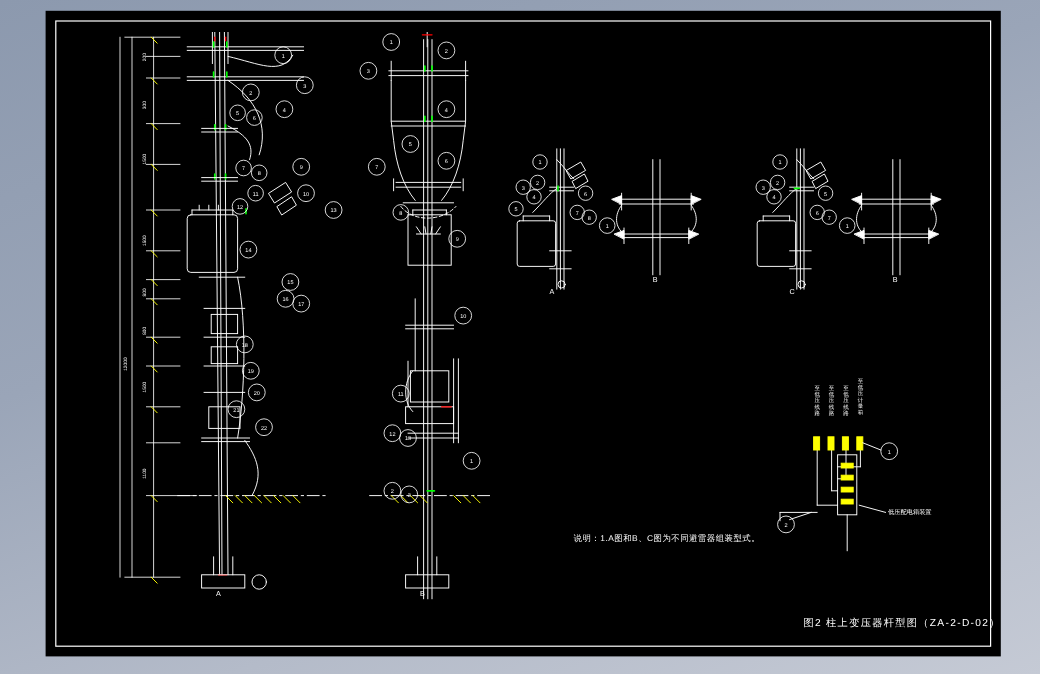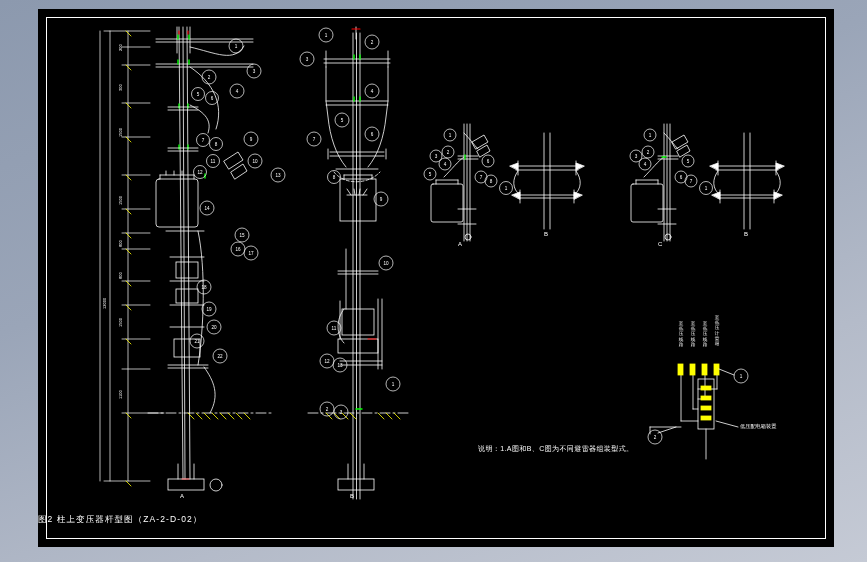--- a/index.html
+++ b/index.html
@@ -10,21 +10,21 @@
     background:linear-gradient(160deg,#8c99ae 0%,#9aa5b8 38%,#b4bbc9 72%,#c5cad5 100%);}
   
   #canvas{position:absolute;left:38px;top:9px;width:796px;height:538px;
     background:#000;}
   
   #frame{position:absolute;left:8px;top:8px;right:8px;bottom:8px;
     border:1.3px solid #ffffff;}
   .svgwrap{position:absolute;left:0;top:0;width:796px;height:538px;}
   svg{display:block;}
   text{font-family:"Liberation Sans",sans-serif;fill:#fff;}
-  .ttl{position:absolute;left:0;top:505px;width:796px;text-align:left;
+  .ttl{position:absolute;left:0;top:505px;width:796px;text-align:right;
        color:#fff;font-size:8.5px;letter-spacing:1.1px;white-space:nowrap;}
   .note{position:absolute;left:440px;top:435px;color:#fff;font-size:7px;
         letter-spacing:.4px;white-space:nowrap;}
   .vlabel{position:absolute;color:#fff;font-size:4.6px;line-height:5.2px;
           width:6px;text-align:center;letter-spacing:0;}
   .wlabel{position:absolute;color:#fff;font-size:5.2px;white-space:nowrap;}
   .dimtxt{position:absolute;color:#ffffff;font-size:4px;
           transform-origin:0 0;white-space:nowrap;letter-spacing:0;}
   .vw{position:absolute;color:#fff;font-size:6px;letter-spacing:.5px;}
 </style>

